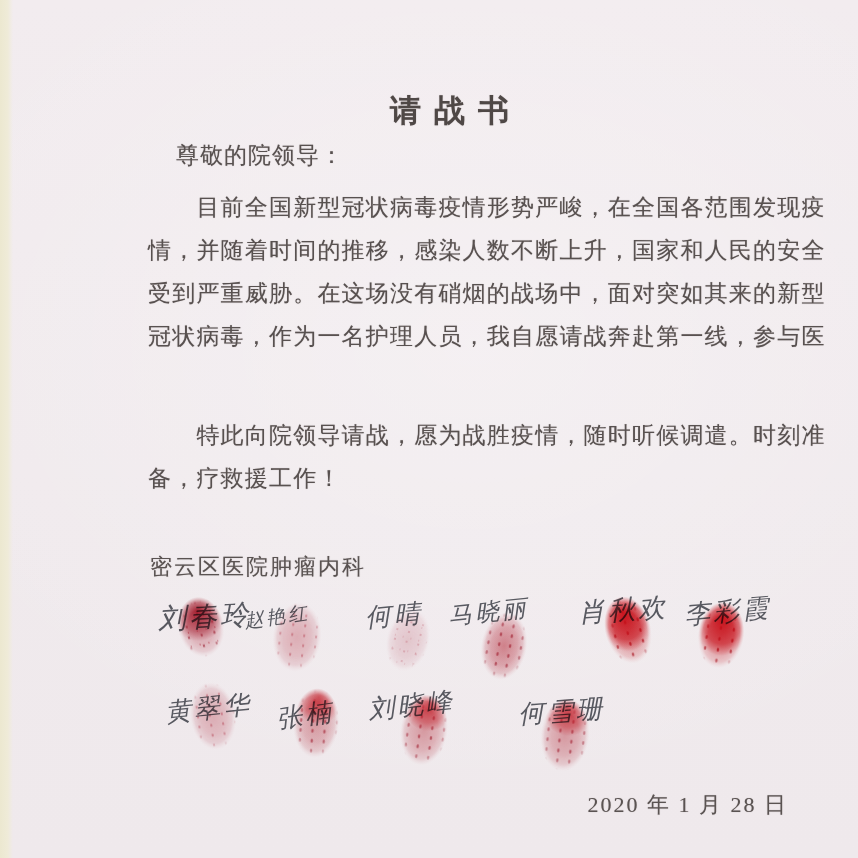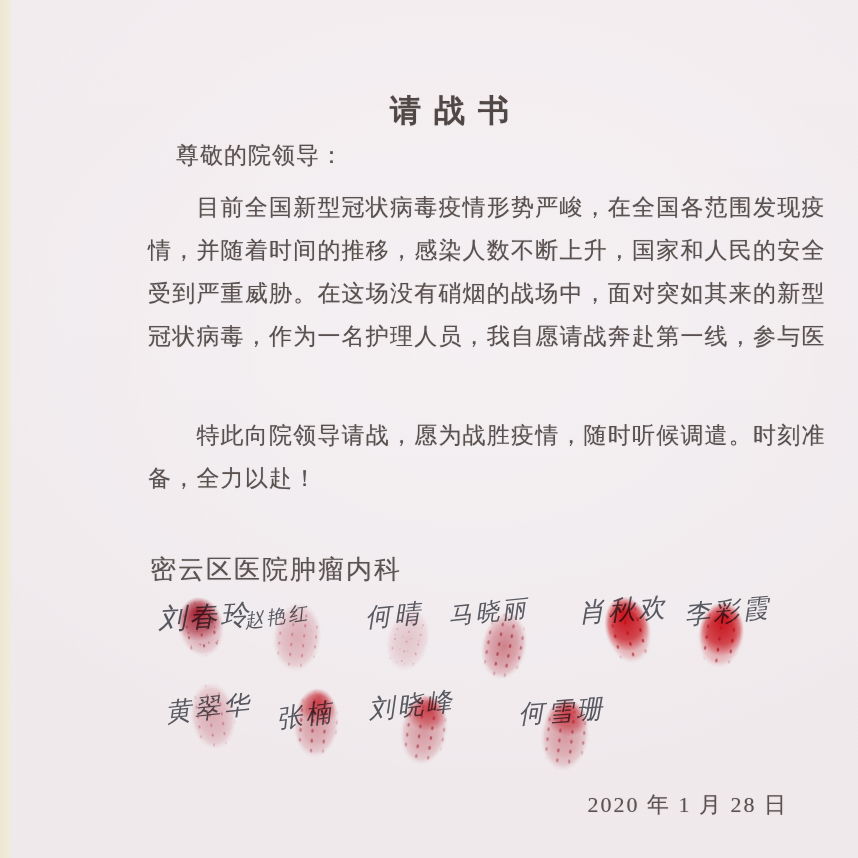--- a/index.html
+++ b/index.html
@@ -32,21 +32,21 @@
   .para{position:absolute;left:148px;width:648px;}
   .para-1{top:186px;}
   .para-2{top:414px;}
   .line{
     height:43px;line-height:43px;font-size:23px;color:#585150;
     letter-spacing:1.2px;white-space:nowrap;
     text-shadow:0 0 1px rgba(90,80,78,.4);
   }
   .department{
     position:absolute;top:552px;left:150px;
-    font-size:26px;color:#5a5352;letter-spacing:2px;
+    font-size:22px;color:#5a5352;letter-spacing:2px;
     text-shadow:0 0 1px rgba(90,80,78,.4);
   }
   .date{
     position:absolute;top:790px;right:70px;
     font-size:22px;color:#5a5352;letter-spacing:2px;
     text-shadow:0 0 1px rgba(90,80,78,.4);
     margin-left:8px;
   }
   .sig-area{position:absolute;left:0;top:0;width:858px;height:858px;pointer-events:none;}
   .print{
@@ -119,21 +119,21 @@
 
   <div class="line">　　目前全国新型冠状病毒疫情形势严峻，在全国各范围发现疫</div>
       <div class="line">情，并随着时间的推移，感染人数不断上升，国家和人民的安全</div>
       <div class="line">受到严重威胁。在这场没有硝烟的战场中，面对突如其来的新型</div>
       <div class="line">冠状病毒，作为一名护理人员，我自愿请战奔赴第一线，参与医</div>
     </div>
 
   <div class="para para-2">
 
   <div class="line">　　特此向院领导请战，愿为战胜疫情，随时听候调遣。时刻准</div>
-      <div class="line">备，全力以赴！</div>
+      <div class="line">备，疗救援工作！</div>
     </div>
 
   <div class="department">密云区医院肿瘤内科</div>
 
   <div class="sig-area" id="sig-area">
       <div class="print tone-deep" style="left: 170px; top: 586px; width: 62px; height: 82px; transform: rotate(-12deg);"></div>
       <div class="sig-name" style="left: 158px; top: 598px; font-size: 28px; transform: rotate(-3deg);">刘春玲</div>
       <div class="print tone-pale" style="left: 264px; top: 590px; width: 66px; height: 94px; transform: rotate(6deg);"></div>
       <div class="sig-name" style="left: 244px; top: 604px; font-size: 19px; transform: rotate(-8deg);">赵艳红</div>
       <div class="print tone-faint" style="left: 379px; top: 597px; width: 58px; height: 86px; transform: rotate(14deg);"></div>

